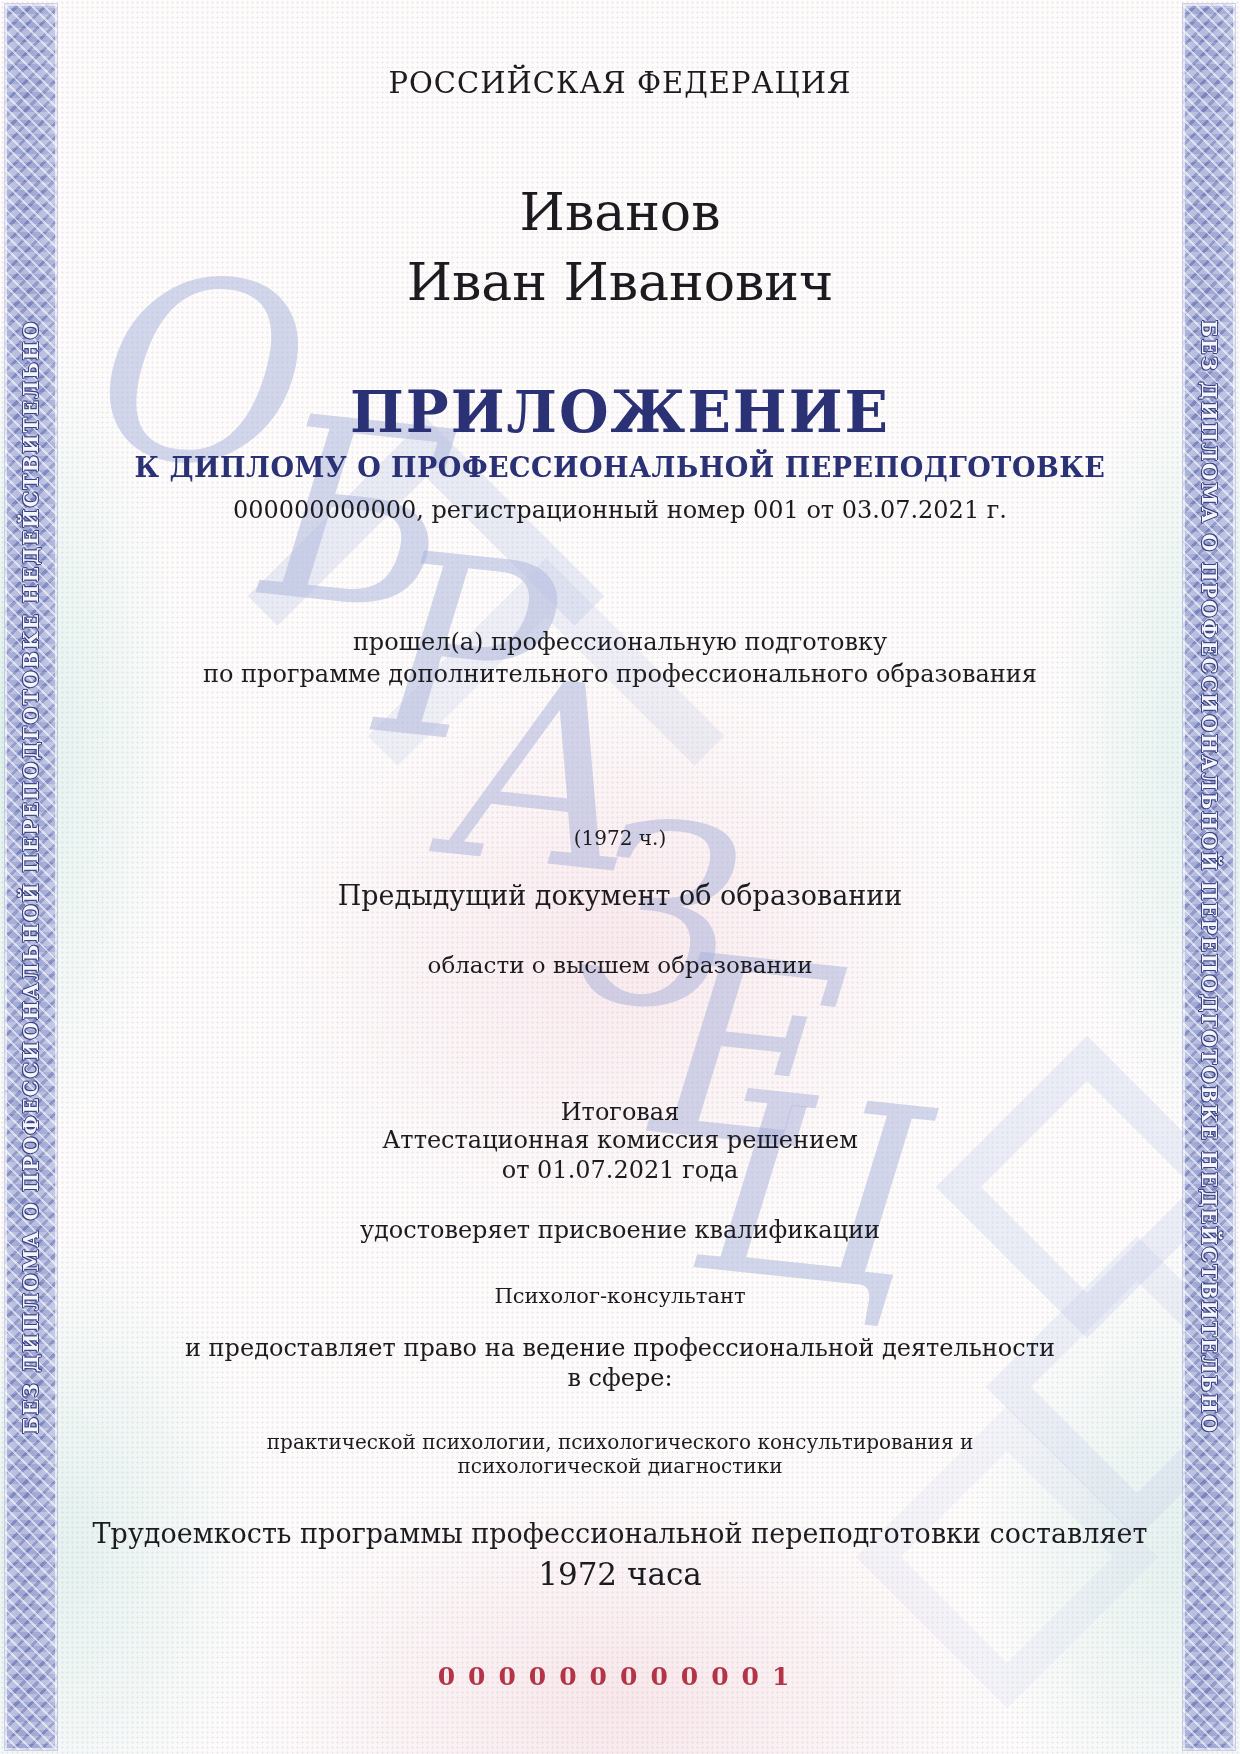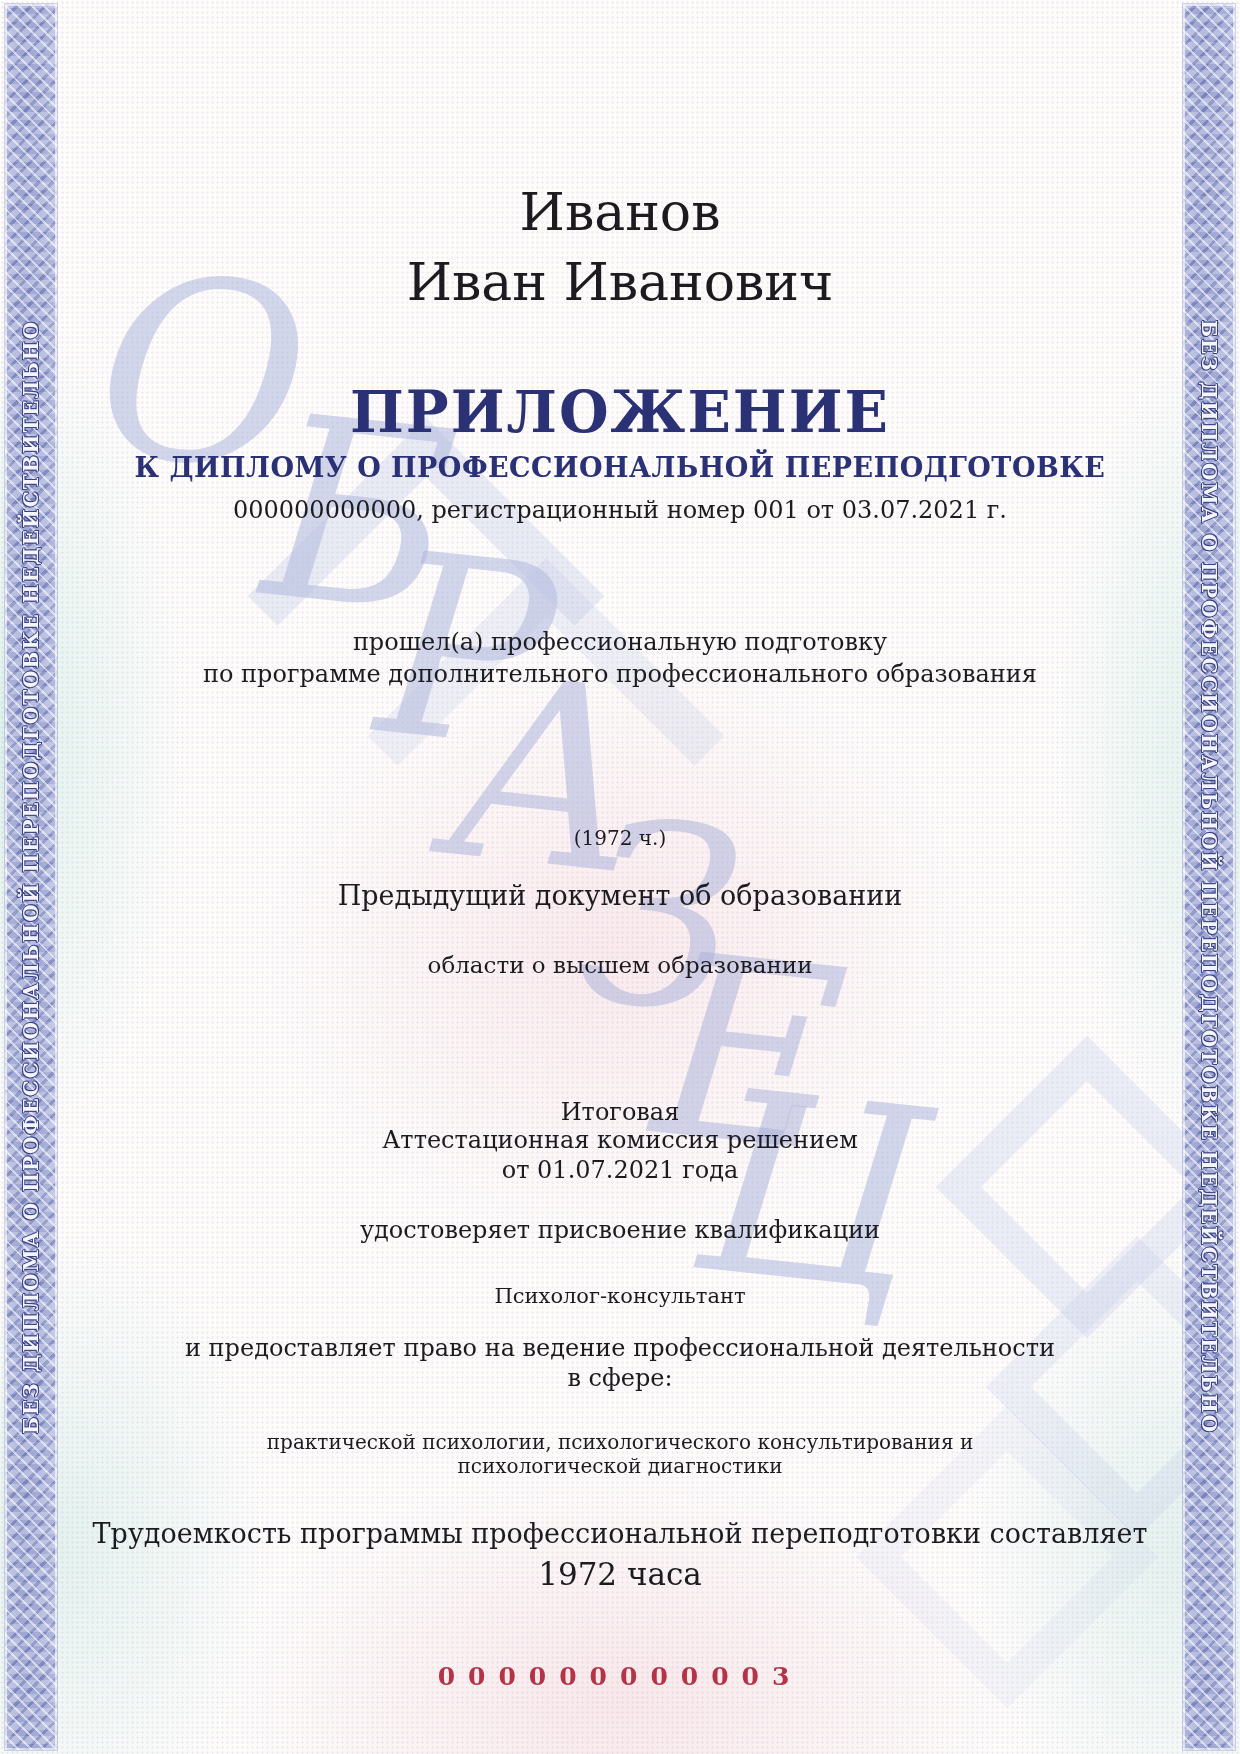--- a/index.html
+++ b/index.html
@@ -141,20 +141,21 @@
   <div class="deco-diamond d2"></div>
   <div class="deco-diamond d3"></div>
 
   <div class="border-band left">
     <div class="border-text">БЕЗ ДИПЛОМА О ПРОФЕССИОНАЛЬНОЙ ПЕРЕПОДГОТОВКЕ НЕДЕЙСТВИТЕЛЬНО</div>
   </div>
   <div class="border-band right">
     <div class="border-text">БЕЗ ДИПЛОМА О ПРОФЕССИОНАЛЬНОЙ ПЕРЕПОДГОТОВКЕ НЕДЕЙСТВИТЕЛЬНО</div>
   </div>
 
+  <div class="tb country">РОССИЙСКАЯ ФЕДЕРАЦИЯ</div>
 
   <div class="tb name-last">Иванов</div>
   <div class="tb name-first">Иван Иванович</div>
 
   <div class="tb doc-title">ПРИЛОЖЕНИЕ</div>
   <div class="tb doc-subtitle">К ДИПЛОМУ О ПРОФЕССИОНАЛЬНОЙ ПЕРЕПОДГОТОВКЕ</div>
   <div class="tb number-line">000000000000, регистрационный номер 001 от 03.07.2021 г.</div>
 
   <div class="tb training1">прошел(а) профессиональную подготовку</div>
   <div class="tb training2">по программе дополнительного профессионального образования</div>
@@ -173,15 +174,15 @@
 
   <div class="tb qual-value">Психолог-консультант</div>
   <div class="tb rights2">в сфере:</div>
 
   <div class="tb sphere1">практической психологии, психологического консультирования и</div>
   <div class="tb sphere2">психологической диагностики</div>
 
   <div class="tb workload">Трудоемкость программы профессиональной переподготовки составляет</div>
   <div class="tb workload-hours">1972 часа</div>
 
-  <div class="tb form-number">000000000003</div>
+  <div class="tb form-number">000000000001</div>
 
 </div>
 
 </body></html>

